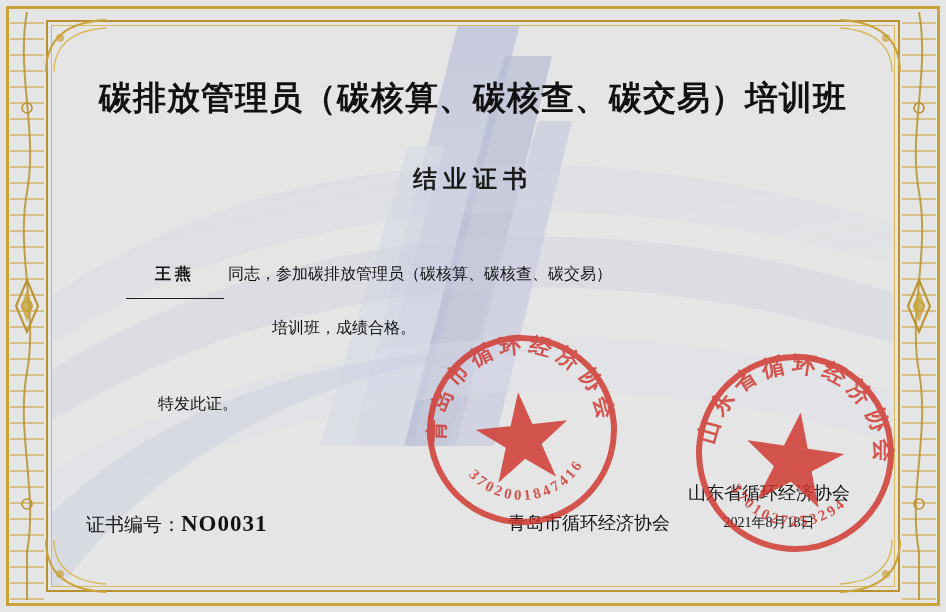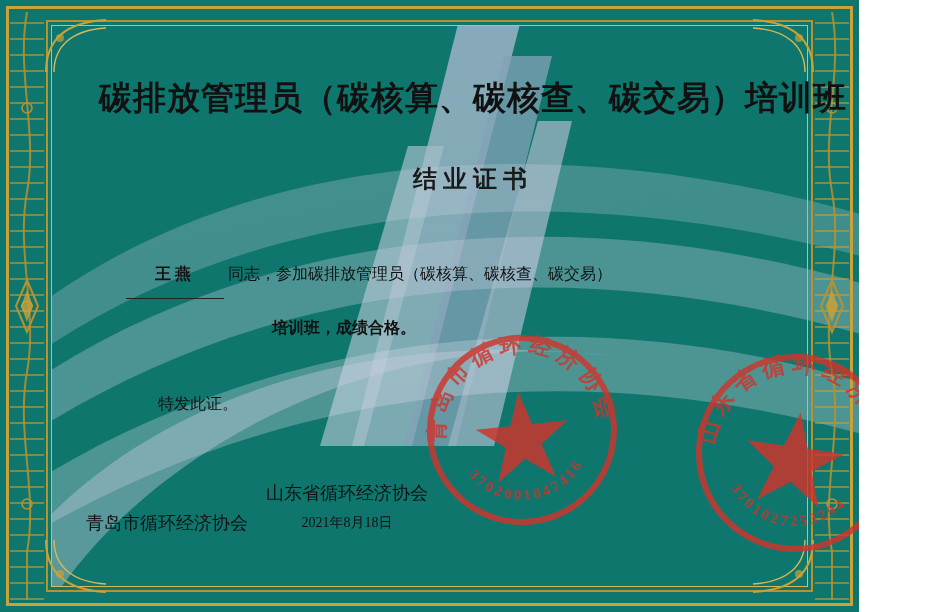--- a/index.html
+++ b/index.html
@@ -2,24 +2,24 @@
 <html><head>
 <meta charset="utf-8">
 <style>
   html, body {
     margin: 0;
     padding: 0;
     background: #ffffff;
   }
   #certificate {
     position: relative;
-    width: 859px;
+    width: 946px;
     height: 612px;
     overflow: hidden;
-    background: #0f766e;
+    background: #e5e5e5;
     font-family: "Liberation Serif", "DejaVu Serif", serif;
   }
 
   
   .border-outer {
     position: absolute;
     left: 6px; top: 6px; right: 6px; bottom: 6px;
     border: 3px solid #c9a23a;
     box-sizing: border-box;
   }
@@ -131,21 +131,20 @@
     min-width: 86px;
     text-align: center;
     border-bottom: 1.5px solid #222;
     padding: 0 6px 1px 6px;
     font-weight: bold;
     letter-spacing: 4px;
   }
   .body-line2 {
     padding-left: 186px;
     margin-top: 6px;
-    font-weight: bold;
   }
   .body-line3 {
     padding-left: 72px;
     margin-top: 30px;
   }
 
   .footer {
     position: absolute;
     left: 34px;
     right: 34px;
@@ -302,20 +301,23 @@
     <div class="body-block">
       <div class="body-line1">
         <span class="name">王燕</span>
         <span>同志，参加碳排放管理员（碳核算、碳核查、碳交易）</span>
       </div>
       <div class="body-line2">培训班，成绩合格。</div>
       <div class="body-line3">特发此证。</div>
     </div>
 
     <div class="footer">
+      <div class="cert-no">
+        <span>证书编号：</span><span class="no-value">NO0031</span>
+      </div>
       <div class="issuers">
         <div class="issuer">
           <div>青岛市循环经济协会</div>
         </div>
         <div class="issuer">
           <div>山东省循环经济协会</div>
           <div class="date">2021年8月18日</div>
         </div>
       </div>
     </div>

